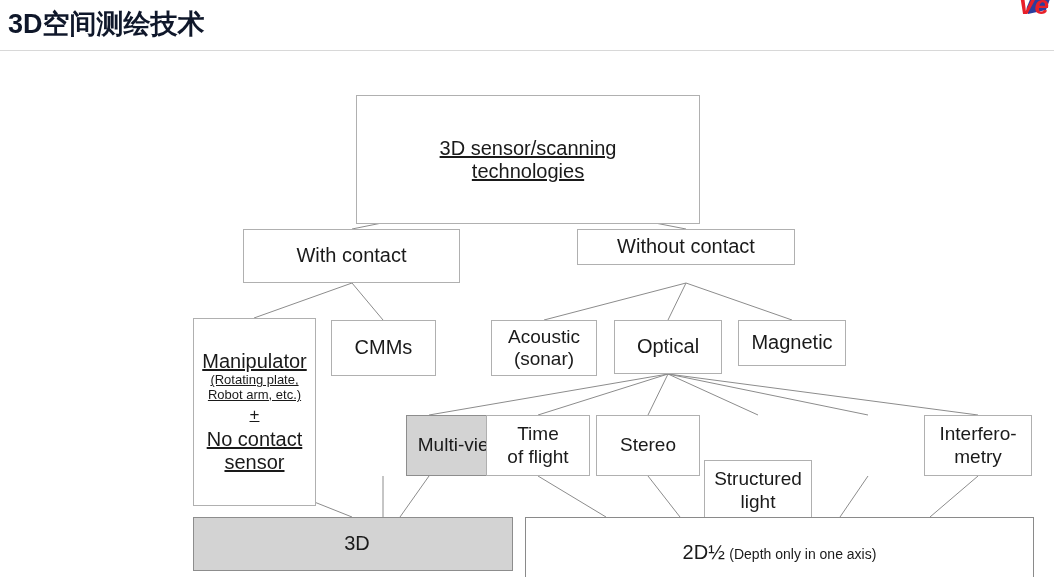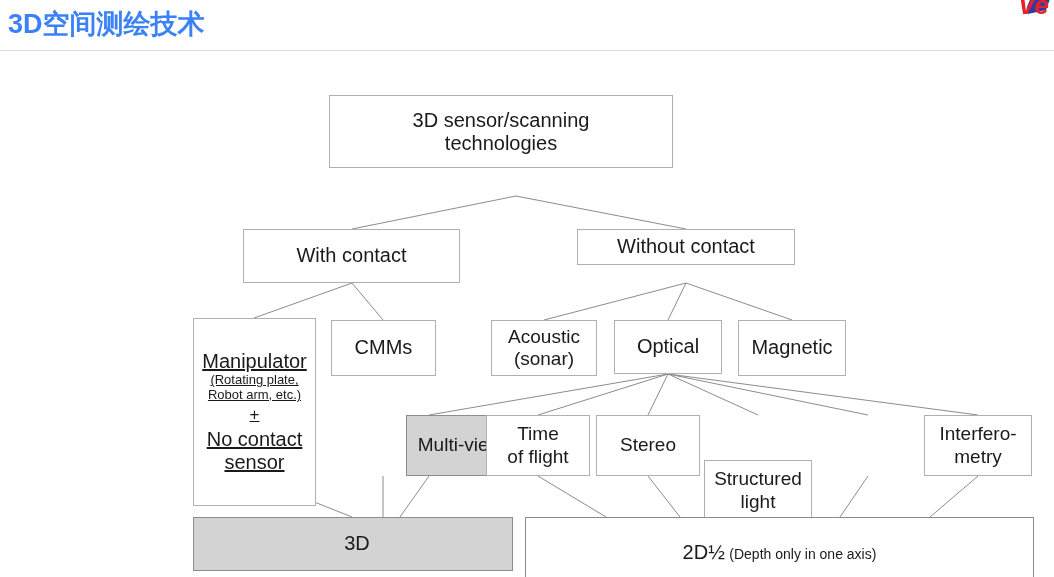--- a/index.html
+++ b/index.html
@@ -26,21 +26,21 @@
     border-bottom: 1px solid #d8d8d8;
     box-sizing: border-box;
   }
   #page-title {
     position: absolute;
     left: 8px;
     top: 6px;
     font-size: 27px;
     font-weight: bold;
     letter-spacing: 0px;
-    color: #3b82f6;
+    color: #0f172a;
     white-space: nowrap;
   }
   #brand-logo {
     position: absolute;
     right: 0px;
     top: -16px;
     width: 78px;
     height: 44px;
     overflow: hidden;
   }
@@ -133,21 +133,21 @@
       <line x1="429" y1="425" x2="400" y2="466"></line>
 
       <line x1="538" y1="425" x2="606" y2="466"></line>
       <line x1="648" y1="425" x2="680" y2="466"></line>
       <line x1="758" y1="425" x2="758" y2="466"></line>
       <line x1="868" y1="425" x2="840" y2="466"></line>
       <line x1="978" y1="425" x2="930" y2="466"></line>
     </g>
   </svg>
 
-  <div class="node" style="left:329px; top:44px; width:344px; height:73px;">
+  <div class="node" style="left:356px; top:44px; width:344px; height:129px;text-decoration:underline;">
     <span class="lbl f20">
       <span class="main-line">3D sensor/scanning</span>
       <span class="main-line">technologies</span>
     </span>
   </div>
 
   <div class="node" style="left:243px; top:178px; width:217px; height:54px;">
     <span class="lbl f20">With contact</span>
   </div>
 
@@ -174,21 +174,21 @@
     <span class="lbl f19">
       <span class="lbl">Acoustic</span>
       <span class="lbl">(sonar)</span>
     </span>
   </div>
 
   <div class="node" style="left:614px; top:269px; width:108px; height:54px;">
     <span class="lbl f20">Optical</span>
   </div>
 
-  <div class="node" style="left:738px; top:269px; width:108px; height:56px;">
+  <div class="node" style="left:738px; top:269px; width:108px; height:46px;">
     <span class="lbl f20">Magnetic</span>
   </div>
 
   <div class="node shaded" style="left:375px; top:364px; width:108px; height:61px;margin-left:31px;">
     <span class="lbl f19">Multi-view</span>
   </div>
 
   <div class="node" style="left:486px; top:364px; width:104px; height:61px;">
     <span class="lbl f19">
       <span class="lbl">Time</span>

